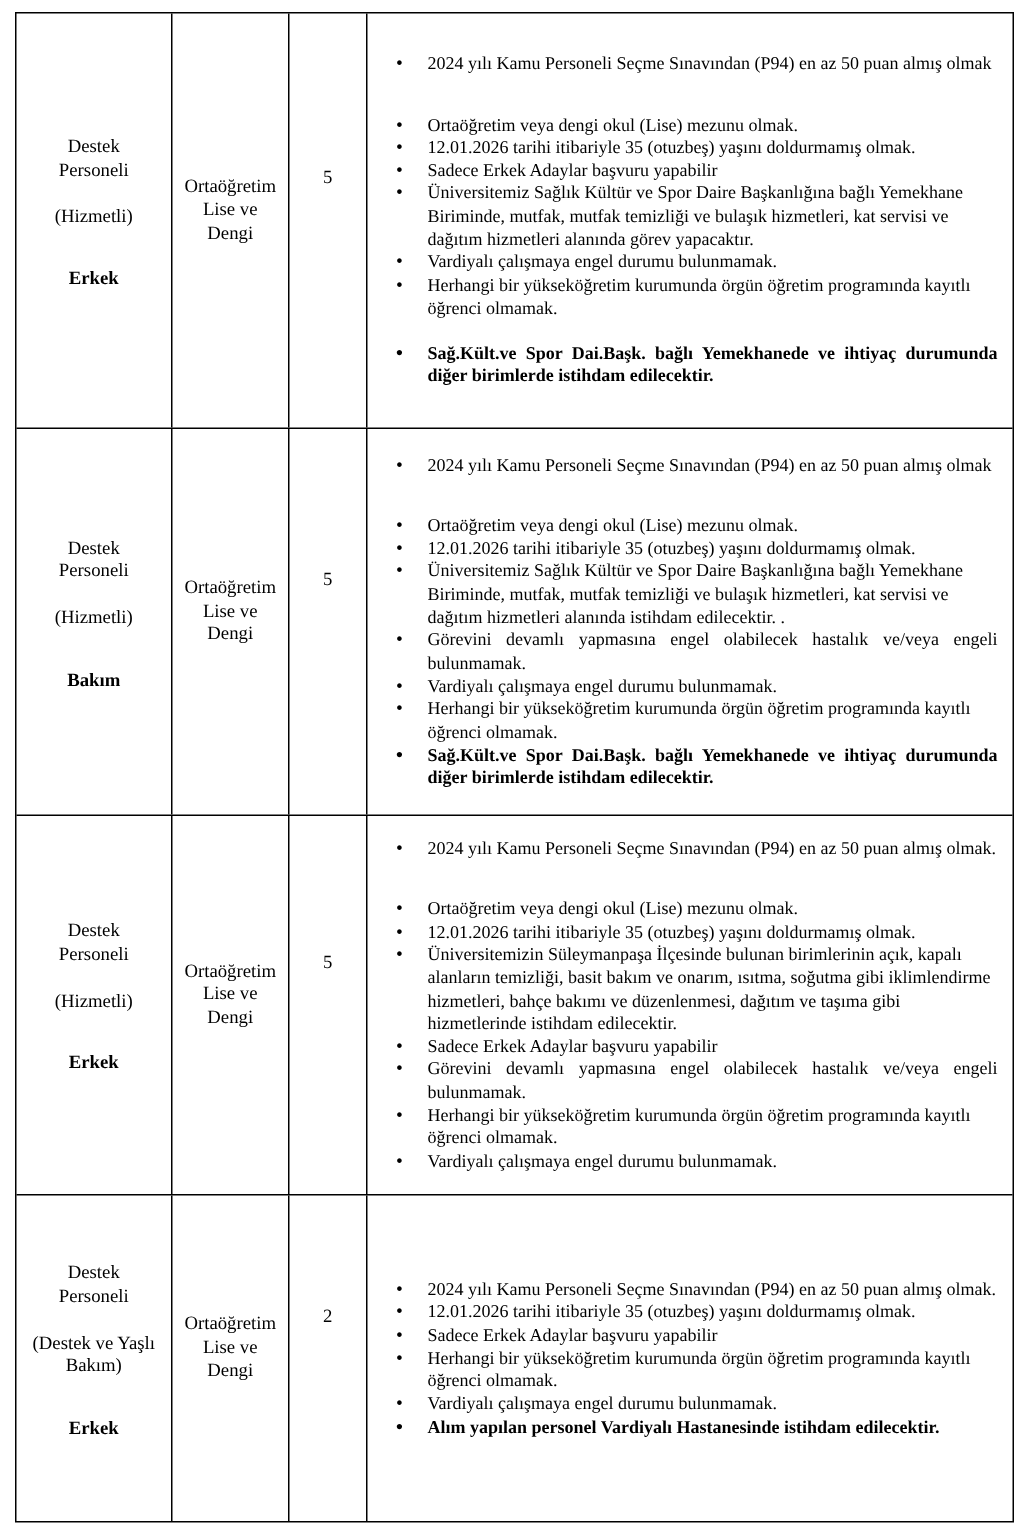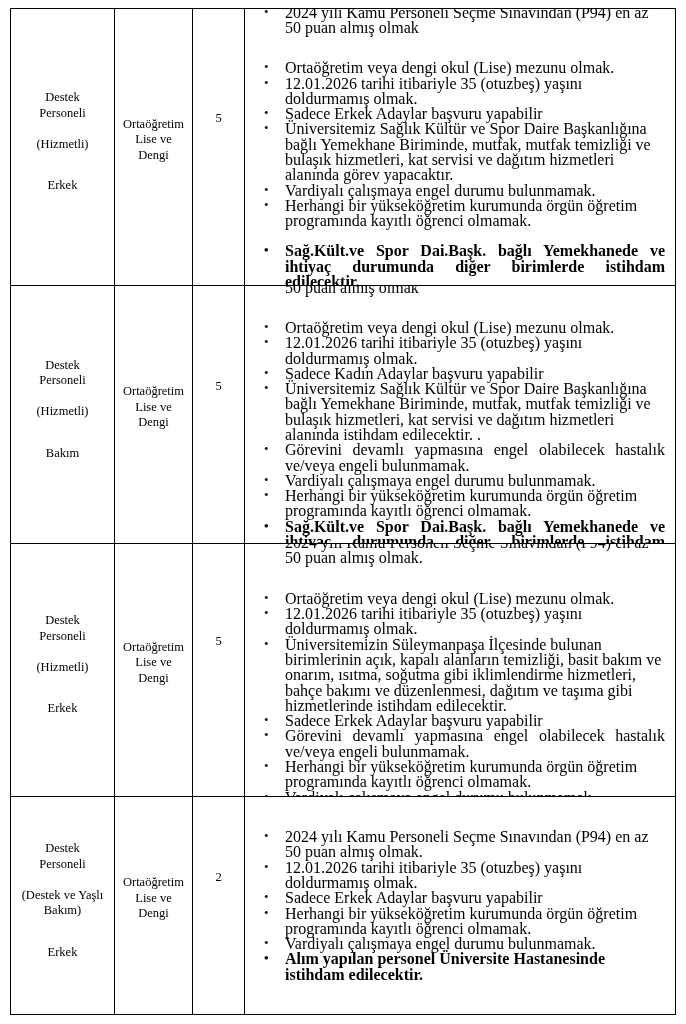--- a/index.html
+++ b/index.html
@@ -29,29 +29,29 @@
   .c-req { border-right:none; }
   .c-pos,.c-edu,.c-quota {
     display:flex; flex-direction:column; align-items:center; justify-content:center;
     text-align:center; font-size:12.5px; line-height:15.5px;
     padding-left:2px; padding-right:2px;
   }
   .c-pos  { padding-bottom:10px; }
   .c-edu  { padding-bottom:14px;text-align:center; }
   .c-quota{ padding-bottom:56px; }
   .pline.blank { min-height:15.5px; }
-  .gender { font-weight:normal;margin-top:26px; }
+  .gender { font-weight:bold;margin-top:26px; }
   .c-req {
     display:flex; flex-direction:column; justify-content:center;
     padding:6px 10px 6px 0;
   }
   .reqs { list-style:none; margin:0; padding:0; }
   .req {
     position:relative; padding-left:40px;
-    font-size:16px; line-height:15.3px;
+    font-size:12px; line-height:15.3px;
   }
   .req::before {
     content:"\2022";
     position:absolute; left:19px; top:-1px;
     font-size:13px;
   }
   .req.bi   { font-weight:bold; }
   .req.just { text-align:justify; }
   .req.gap-sm { margin-top:25px; }
   .req.gap-lg { margin-top:15px; }
@@ -103,21 +103,20 @@
         <div class="pline">Dengi</div>
       </div>
     <div class="cell c-quota">
       <div class="quota">5</div>
     </div>
     <div class="cell c-req">
       <ul class="reqs">
           <li class="req">2024 yılı Kamu Personeli Seçme Sınavından (P94) en az 50 puan almış olmak</li>
           <li class="req gap-sm">Ortaöğretim veya dengi okul (Lise) mezunu olmak.</li>
           <li class="req">12.01.2026 tarihi itibariyle 35 (otuzbeş) yaşını doldurmamış olmak.</li>
-          <li class="req">Sadece Kadın Adaylar başvuru yapabilir</li>
           <li class="req">Üniversitemiz Sağlık Kültür ve Spor Daire Başkanlığına bağlı Yemekhane Biriminde, mutfak, mutfak temizliği ve bulaşık hizmetleri, kat servisi ve dağıtım hizmetleri alanında istihdam edilecektir. .</li>
           <li class="req just">Görevini devamlı yapmasına engel olabilecek hastalık ve/veya engeli bulunmamak.</li>
           <li class="req">Vardiyalı çalışmaya engel durumu bulunmamak.</li>
           <li class="req">Herhangi bir yükseköğretim kurumunda örgün öğretim programında kayıtlı öğrenci olmamak.</li>
           <li class="req bi just">Sağ.Kült.ve Spor Dai.Başk. bağlı Yemekhanede ve ihtiyaç durumunda diğer birimlerde istihdam edilecektir.</li>
         </ul>
     </div>
   </div>
     <div class="trow">
     <div class="cell c-pos">
@@ -165,17 +164,17 @@
     <div class="cell c-quota">
       <div class="quota">2</div>
     </div>
     <div class="cell c-req">
       <ul class="reqs">
           <li class="req">2024 yılı Kamu Personeli Seçme Sınavından (P94) en az 50 puan almış olmak.</li>
           <li class="req">12.01.2026 tarihi itibariyle 35 (otuzbeş) yaşını doldurmamış olmak.</li>
           <li class="req">Sadece Erkek Adaylar başvuru yapabilir</li>
           <li class="req">Herhangi bir yükseköğretim kurumunda örgün öğretim programında kayıtlı öğrenci olmamak.</li>
           <li class="req">Vardiyalı çalışmaya engel durumu bulunmamak.</li>
-          <li class="req bi">Alım yapılan personel Üniversite Hastanesinde istihdam edilecektir.</li>
+          <li class="req bi">Alım yapılan personel Vardiyalı Hastanesinde istihdam edilecektir.</li>
         </ul>
     </div>
   </div>
   </div>
 
 </body></html>

